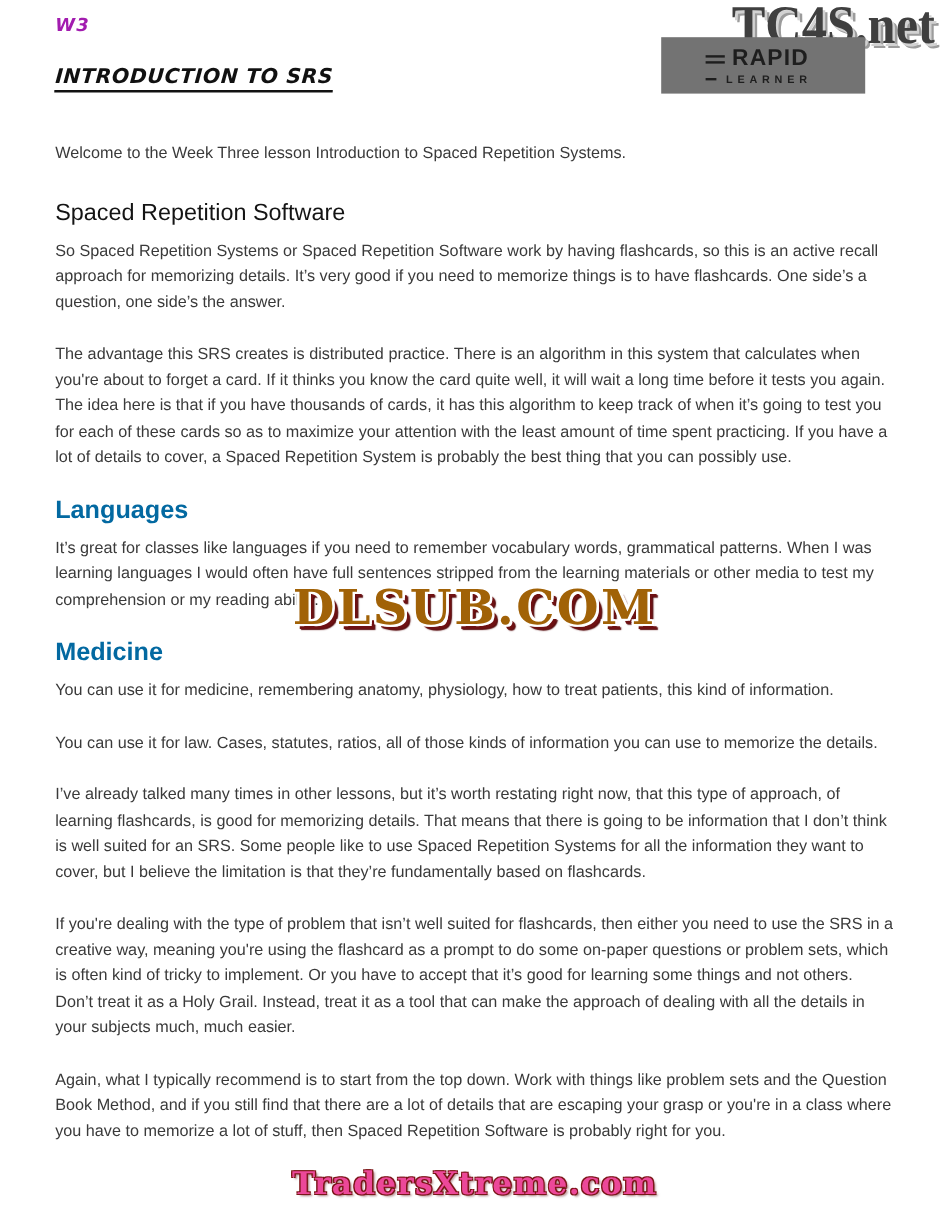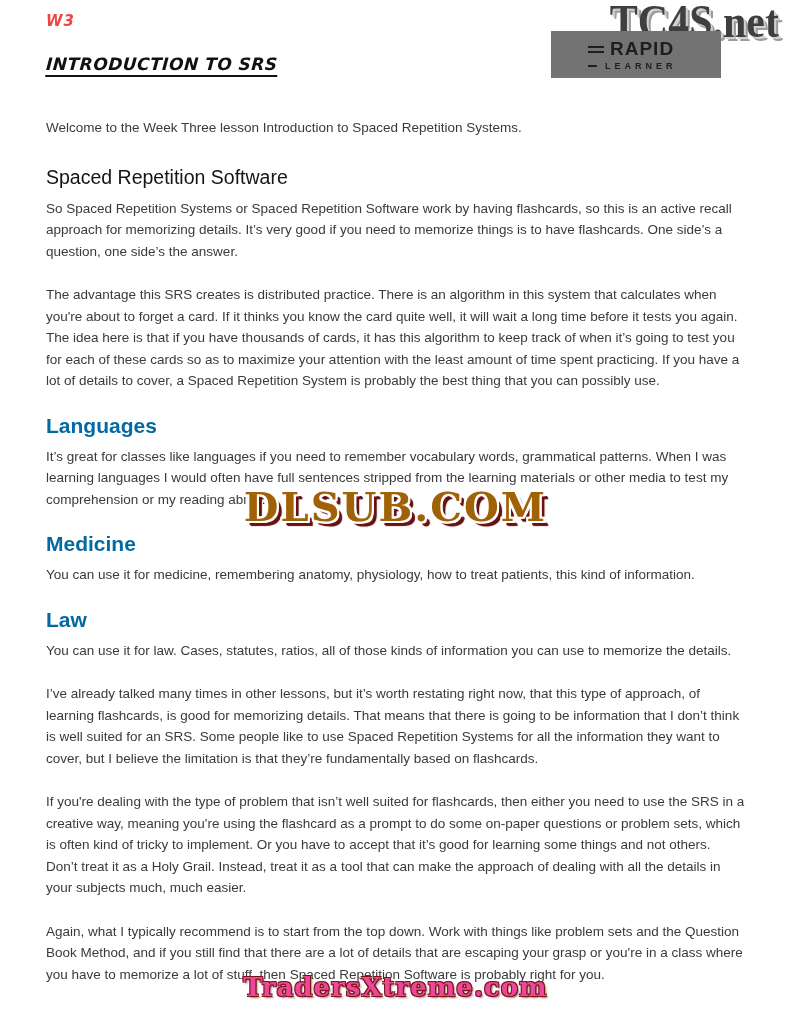--- a/index.html
+++ b/index.html
@@ -11,21 +11,21 @@
     color: #3a3a3a;
     overflow: hidden;
   }
   .page { padding: 12px 46px 0 46px; position: relative; }
 
   
   .week-label {
     font-family: "DejaVu Sans", sans-serif;
     font-weight: bold; font-style: italic;
     font-size: 15px; letter-spacing: 1px;
-    color: #ef4444;
+    color: #a21caf;
   }
   .lesson-title {
     display: inline-block;
     margin-top: 24px;
     font-family: "DejaVu Sans", sans-serif;
     font-weight: bold; font-style: italic;
     font-size: 17px; letter-spacing: 0.5px;
     color: #111;
     text-transform: uppercase;
     border-bottom: 2px solid #111;
@@ -137,21 +137,20 @@
   <h1 class="doc-h1">Spaced Repetition Software</h1>
   <p class="doc-p">So Spaced Repetition Systems or Spaced Repetition Software work by having flashcards, so this is an active recall approach for memorizing details. It’s very good if you need to memorize things is to have flashcards. One side’s a question, one side’s the answer.</p>
   <p class="doc-p">The advantage this SRS creates is distributed practice. There is an algorithm in this system that calculates when you're about to forget a card. If it thinks you know the card quite well, it will wait a long time before it tests you again. The idea here is that if you have thousands of cards, it has this algorithm to keep track of when it’s going to test you for each of these cards so as to maximize your attention with the least amount of time spent practicing. If you have a lot of details to cover, a Spaced Repetition System is probably the best thing that you can possibly use.</p>
 
   <h2 class="doc-h2">Languages</h2>
   <p class="doc-p">It’s great for classes like languages if you need to remember vocabulary words, grammatical patterns. When I was learning languages I would often have full sentences stripped from the learning materials or other media to test my comprehension or my reading ability.</p>
 
   <h2 class="doc-h2">Medicine</h2>
   <p class="doc-p">You can use it for medicine, remembering anatomy, physiology, how to treat patients, this kind of information.</p>
 
-  <h2 class="doc-h2">Law</h2>
   <p class="doc-p">You can use it for law. Cases, statutes, ratios, all of those kinds of information you can use to memorize the details.</p>
   <p class="doc-p">I’ve already talked many times in other lessons, but it’s worth restating right now, that this type of approach, of learning flashcards, is good for memorizing details. That means that there is going to be information that I don’t think is well suited for an SRS. Some people like to use Spaced Repetition Systems for all the information they want to cover, but I believe the limitation is that they’re fundamentally based on flashcards.</p>
   <p class="doc-p">If you're dealing with the type of problem that isn’t well suited for flashcards, then either you need to use the SRS in a creative way, meaning you're using the flashcard as a prompt to do some on-paper questions or problem sets, which is often kind of tricky to implement. Or you have to accept that it’s good for learning some things and not others. Don’t treat it as a Holy Grail. Instead, treat it as a tool that can make the approach of dealing with all the details in your subjects much, much easier.</p>
   <p class="doc-p">Again, what I typically recommend is to start from the top down. Work with things like problem sets and the Question Book Method, and if you still find that there are a lot of details that are escaping your grasp or you're in a class where you have to memorize a lot of stuff, then Spaced Repetition Software is probably right for you.</p>
 
 </div>
 
 <div class="wm-center">DLSUB.COM</div>
 <div class="wm-bottom">TradersXtreme.com</div>
 

